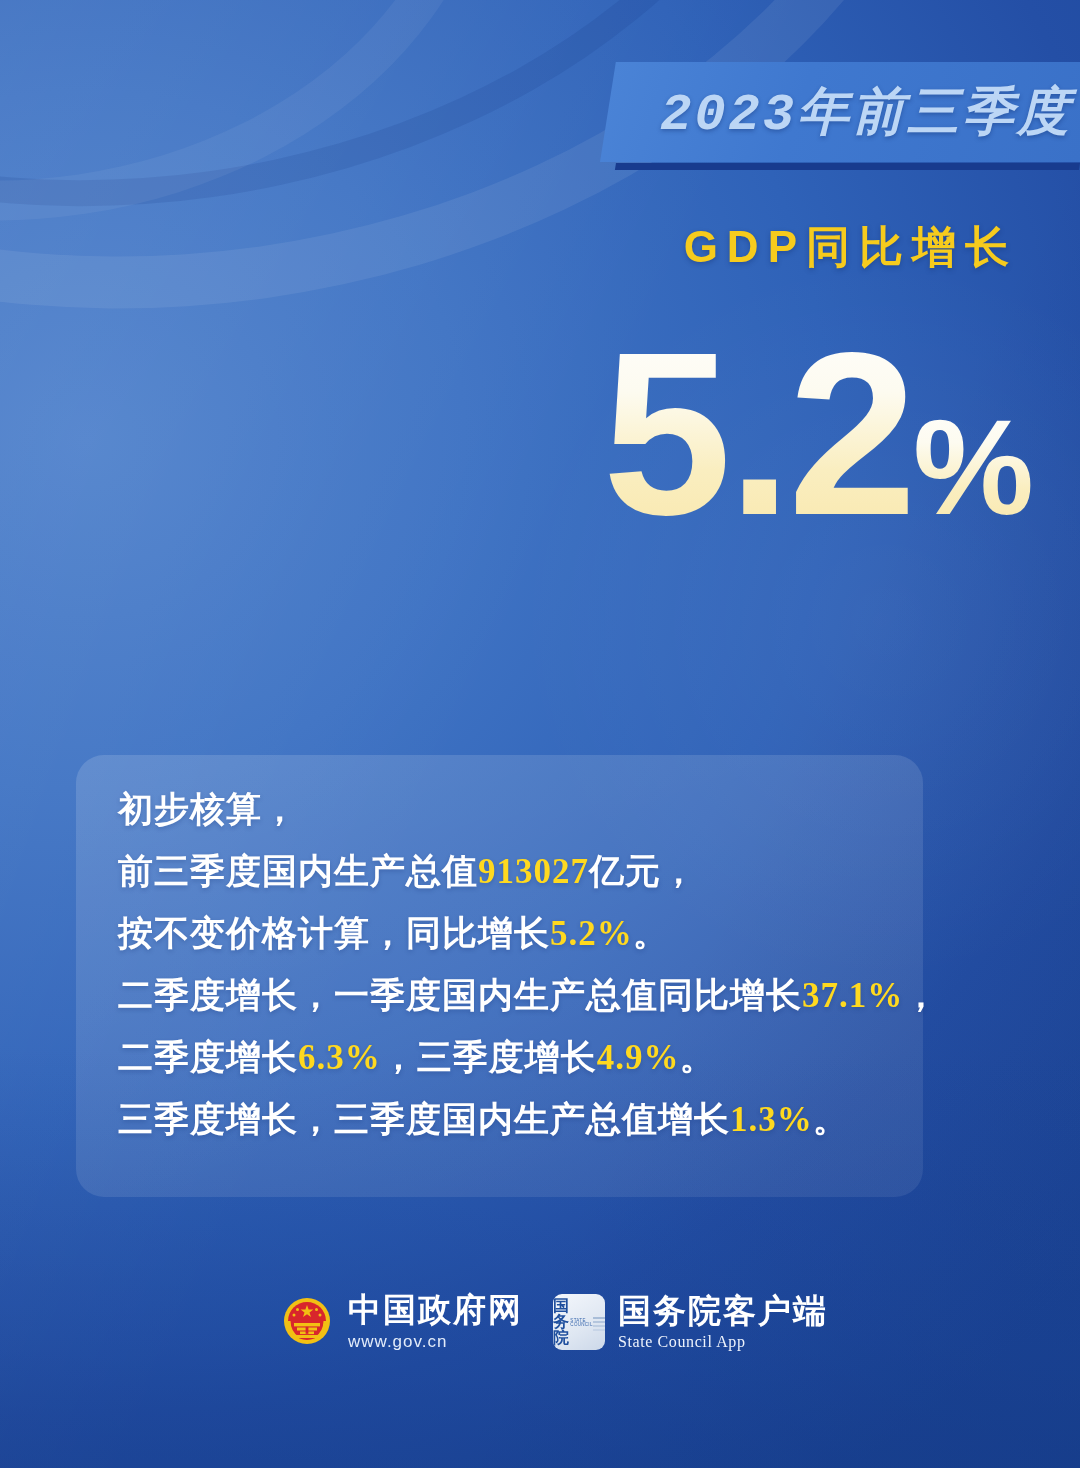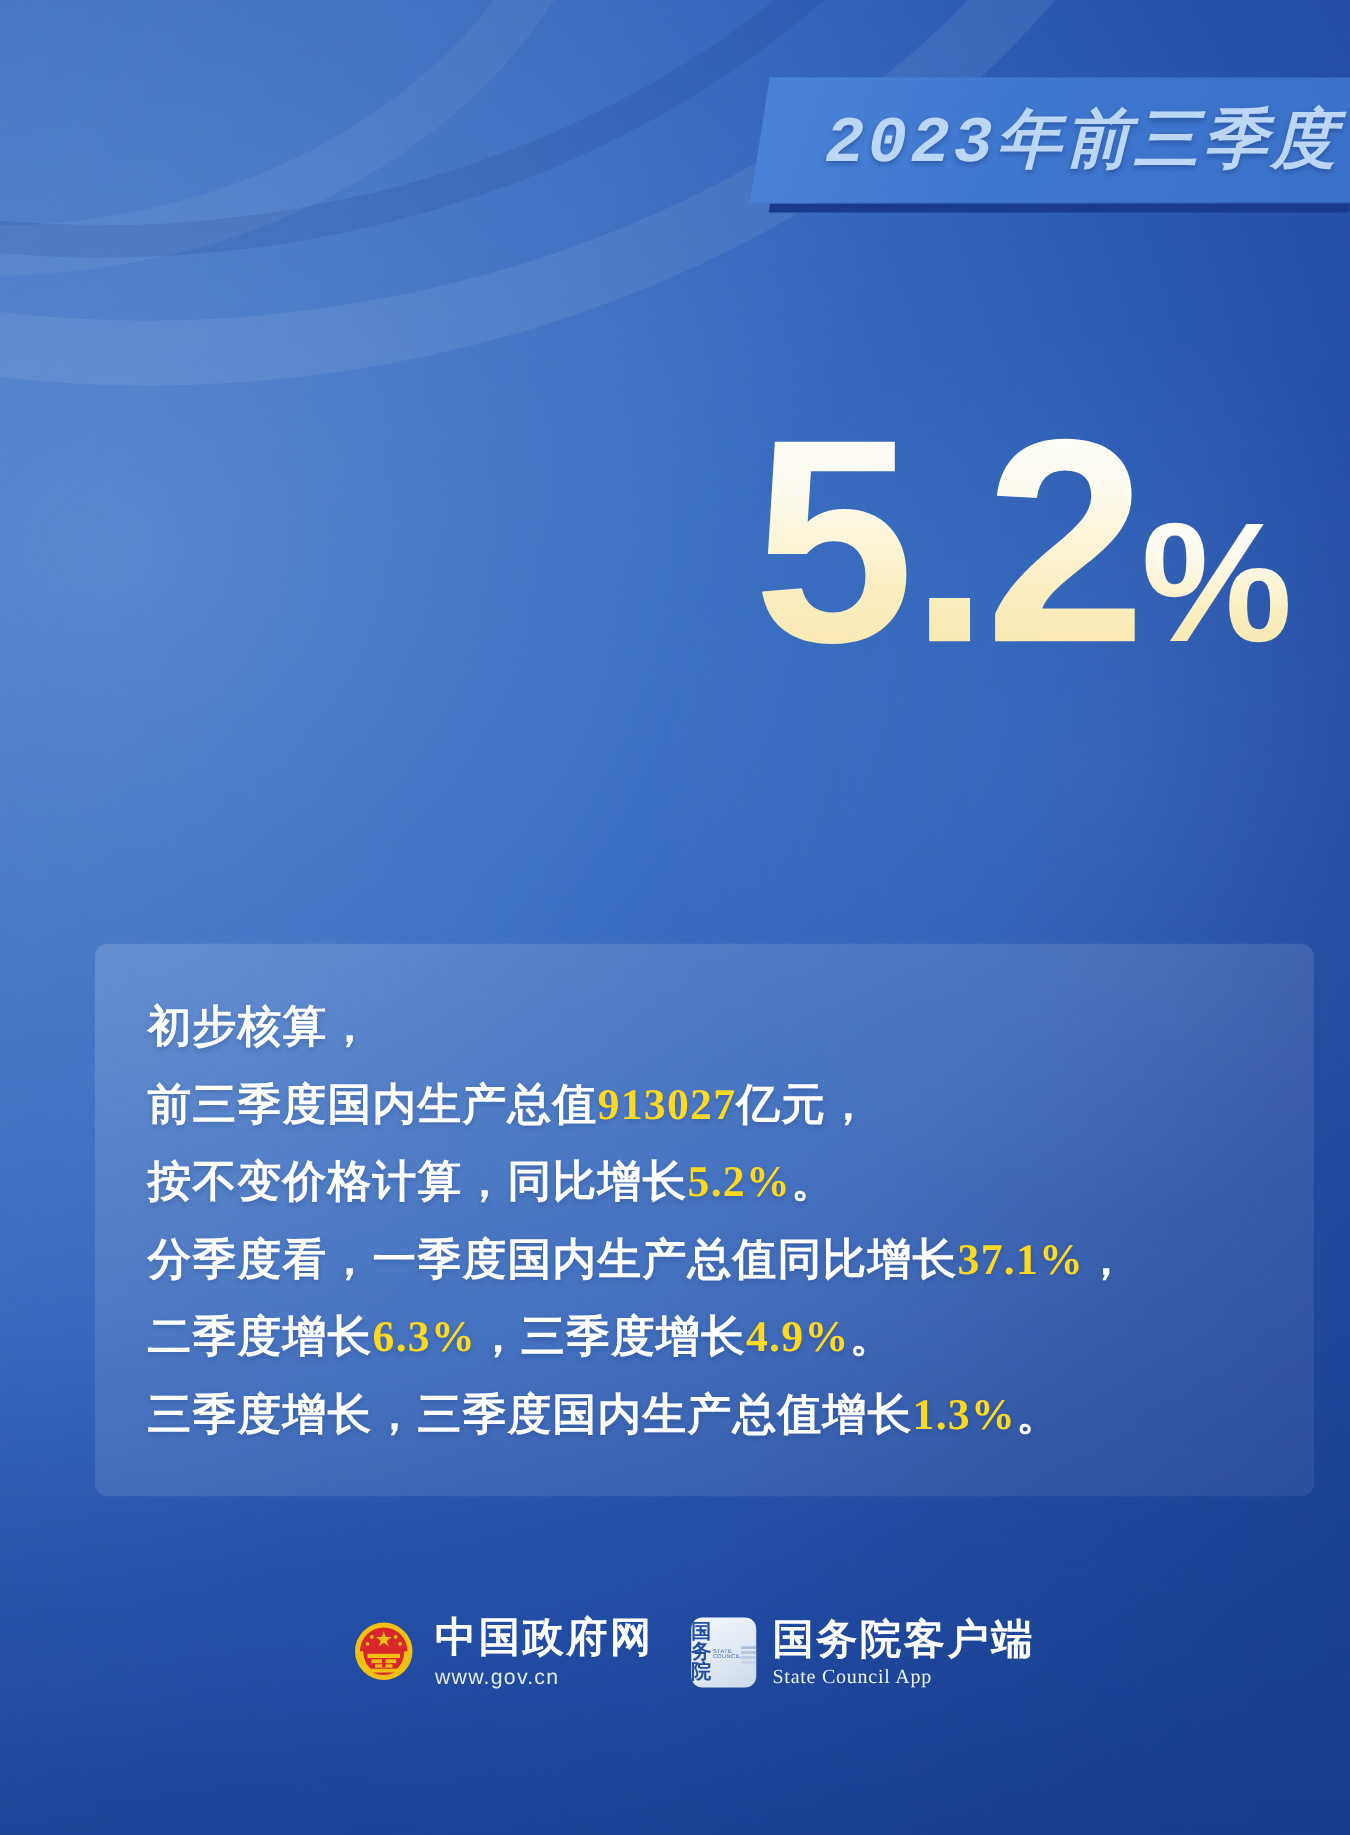--- a/index.html
+++ b/index.html
@@ -168,26 +168,26 @@
   .big-number .pct {
     font-size: 136px;
     letter-spacing: 0;
   }
 
   
   .card {
     position: absolute;
     left: 76px;
     top: 755px;
-    width: 975px;
+    width: 847px;
     height: 442px;
-    border-radius: 10px;
+    border-radius: 28px;
     background: linear-gradient(160deg, rgba(255,255,255,0.145) 0%, rgba(255,255,255,0.105) 55%, rgba(255,255,255,0.075) 100%);
     box-sizing: border-box;
-    padding: 36px 42px;
+    padding: 24px 42px;
   }
   .card-lines {
     font-family: "Liberation Serif", "DejaVu Serif", serif;
     font-weight: bold;
     font-size: 35px;
     line-height: 62px;
     color: #ffffff;
     letter-spacing: 1px;
     text-shadow: 0 2px 4px rgba(16,44,110,0.25);
   }
@@ -300,34 +300,35 @@
   <div class="swoosh swoosh-3"></div>
   <div class="glow-tr"></div>
   <div class="bg-bottom-fade"></div>
 
   <div class="banner-wrap">
     <div class="banner-shadow"></div>
     <div class="banner-body"></div>
     <div class="banner-text">2023年前三季度</div>
   </div>
 
+  <div class="gdp-title">GDP同比增长</div>
 
   <div class="big-number">
     <span class="shadowlayer">
       <span>5.2</span><span class="pct">%</span>
     </span>
     <span class="gradtext">5.2</span><span class="gradtext pct">%</span>
   </div>
 
   <div class="card">
     <div class="card-lines" id="card-lines">
         <div class="card-line"><span>初步核算，</span></div>
         <div class="card-line"><span>前三季度国内生产总值</span><span class="hl">913027</span><span>亿元，</span></div>
         <div class="card-line"><span>按不变价格计算，同比增长</span><span class="hl">5.2%</span><span>。</span></div>
-        <div class="card-line"><span>分季度看，一季度国内生产总值同比增长</span><span class="hl">37.1%</span><span>，</span></div>
+        <div class="card-line"><span>二季度增长，一季度国内生产总值同比增长</span><span class="hl">37.1%</span><span>，</span></div>
         <div class="card-line"><span>二季度增长</span><span class="hl">6.3%</span><span>，三季度增长</span><span class="hl">4.9%</span><span>。</span></div>
         <div class="card-line"><span>三季度增长，三季度国内生产总值增长</span><span class="hl">1.3%</span><span>。</span></div>
       </div>
   </div>
 
   <div class="footer">
 
     <div class="logo-group">
       <div class="emblem">
         <svg viewBox="0 0 56 56" width="56" height="56" aria-hidden="true">

